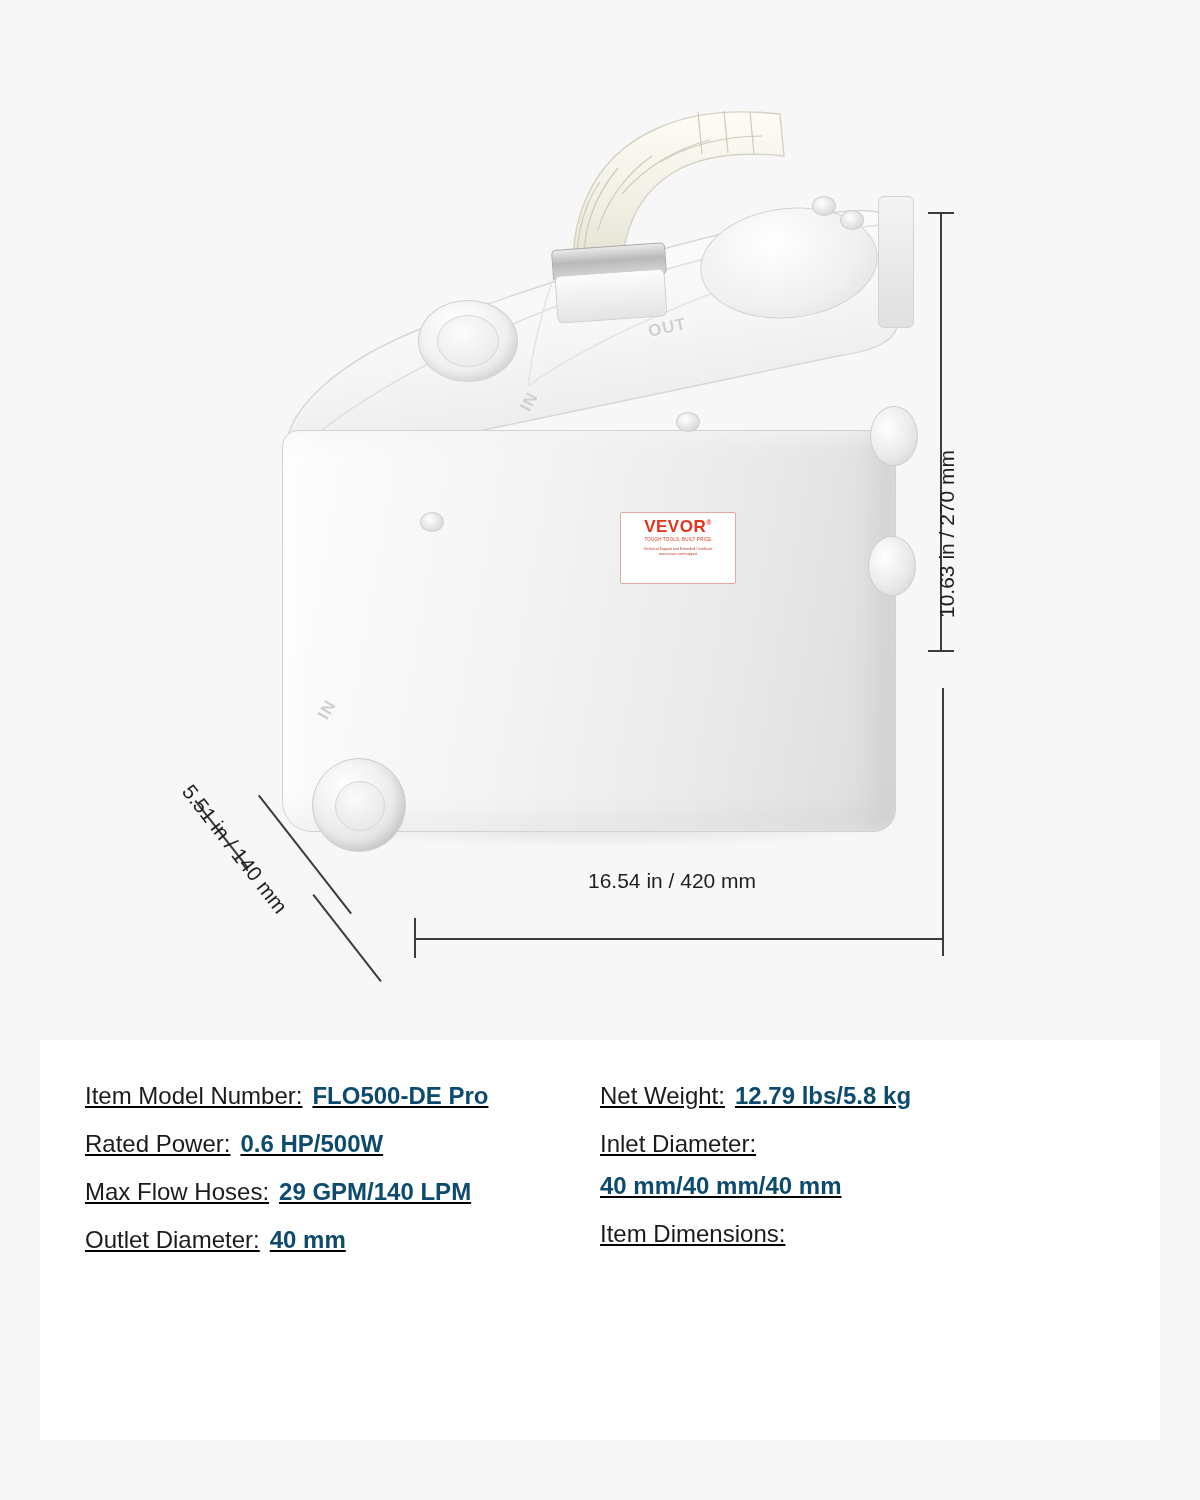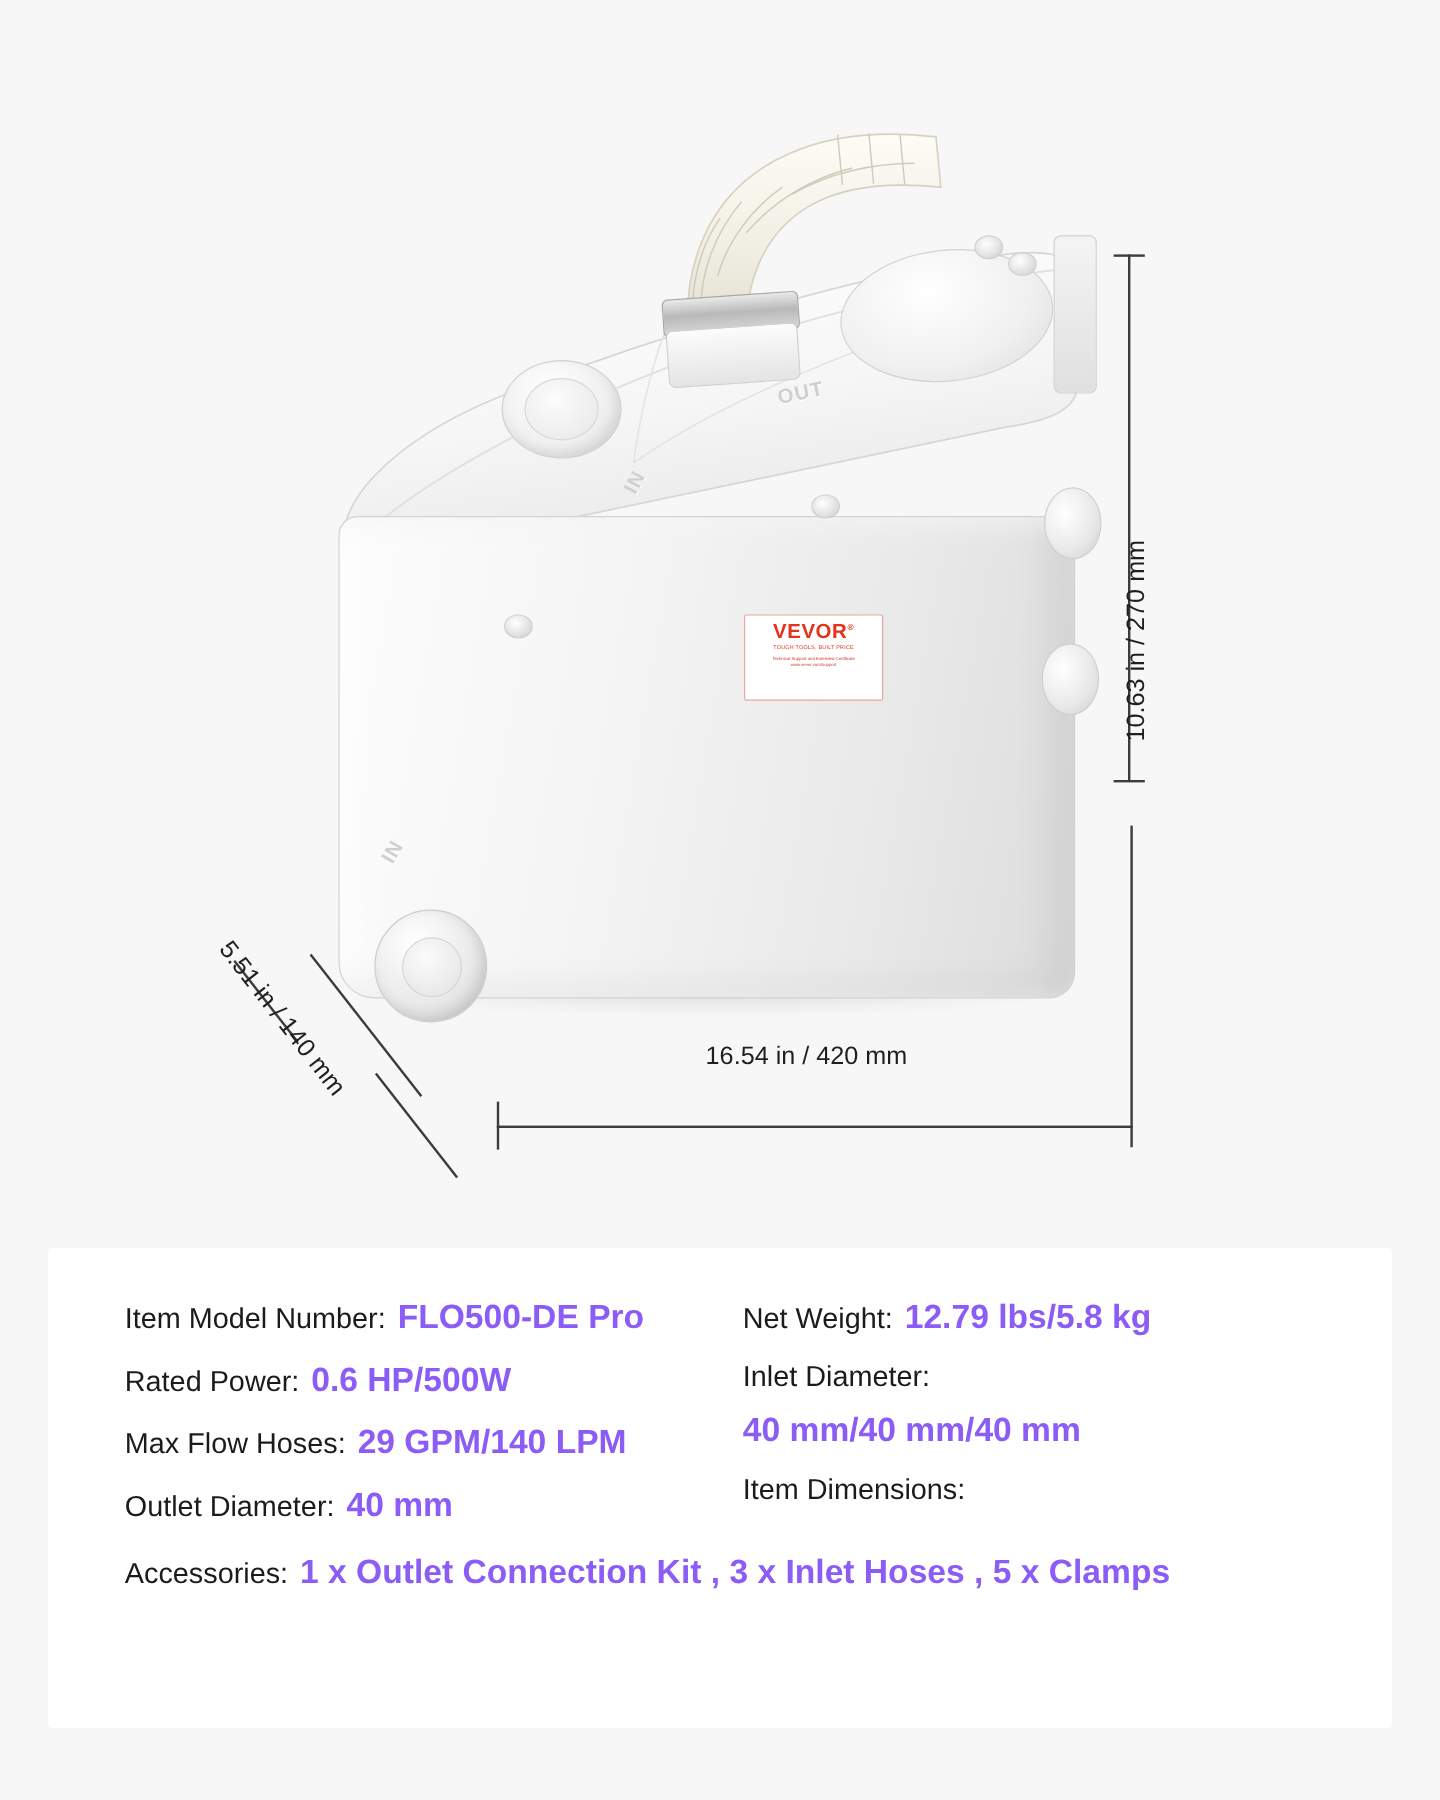--- a/index.html
+++ b/index.html
@@ -273,44 +273,45 @@
     position: absolute;
     left: 40px;
     top: 1040px;
     width: 1120px;
     height: 400px;
     background: #ffffff;
     border-radius: 4px;
   }
   .spec-grid {
     position: absolute;
-    left: 64px;
+    left: 45px;
     top: 42px;
     width: 1030px;
+    text-decoration: underline;
   }
   .spec-cols {
     display: flex;
     gap: 0;
   }
   .spec-col { width: 50%; }
   .spec-row {
     display: flex;
     flex-wrap: wrap;
     align-items: baseline;
     margin-bottom: 20px;
     column-gap: 10px;
   }
   .spec-label {
     color: #1b1b1b;
     font-size: 24px;
     white-space: nowrap;
   }
   .spec-value {
-    color: #8b5cf6;
-    font-size: 28px;
+    color: #0c4a6e;
+    font-size: 24px;
     font-weight: bold;
     white-space: nowrap;
   }
   .spec-value.wrapped {
     width: 100%;
     margin-top: 14px;
   }
   .spec-full {
     display: flex;
     align-items: baseline;
@@ -443,18 +444,14 @@
           <span class="spec-label">Inlet Diameter:</span>
           <span class="spec-value wrapped">40 mm/40 mm/40 mm</span>
         </div>
         <div class="spec-row">
           <span class="spec-label">Item Dimensions:</span>
         </div>
       </div>
 
     </div>
 
-    <div class="spec-full">
-      <span class="spec-label">Accessories:</span>
-      <span class="spec-value">1 x Outlet Connection Kit , 3 x Inlet Hoses , 5 x Clamps</span>
-    </div>
   </div>
 </div>
 
 </body></html>

